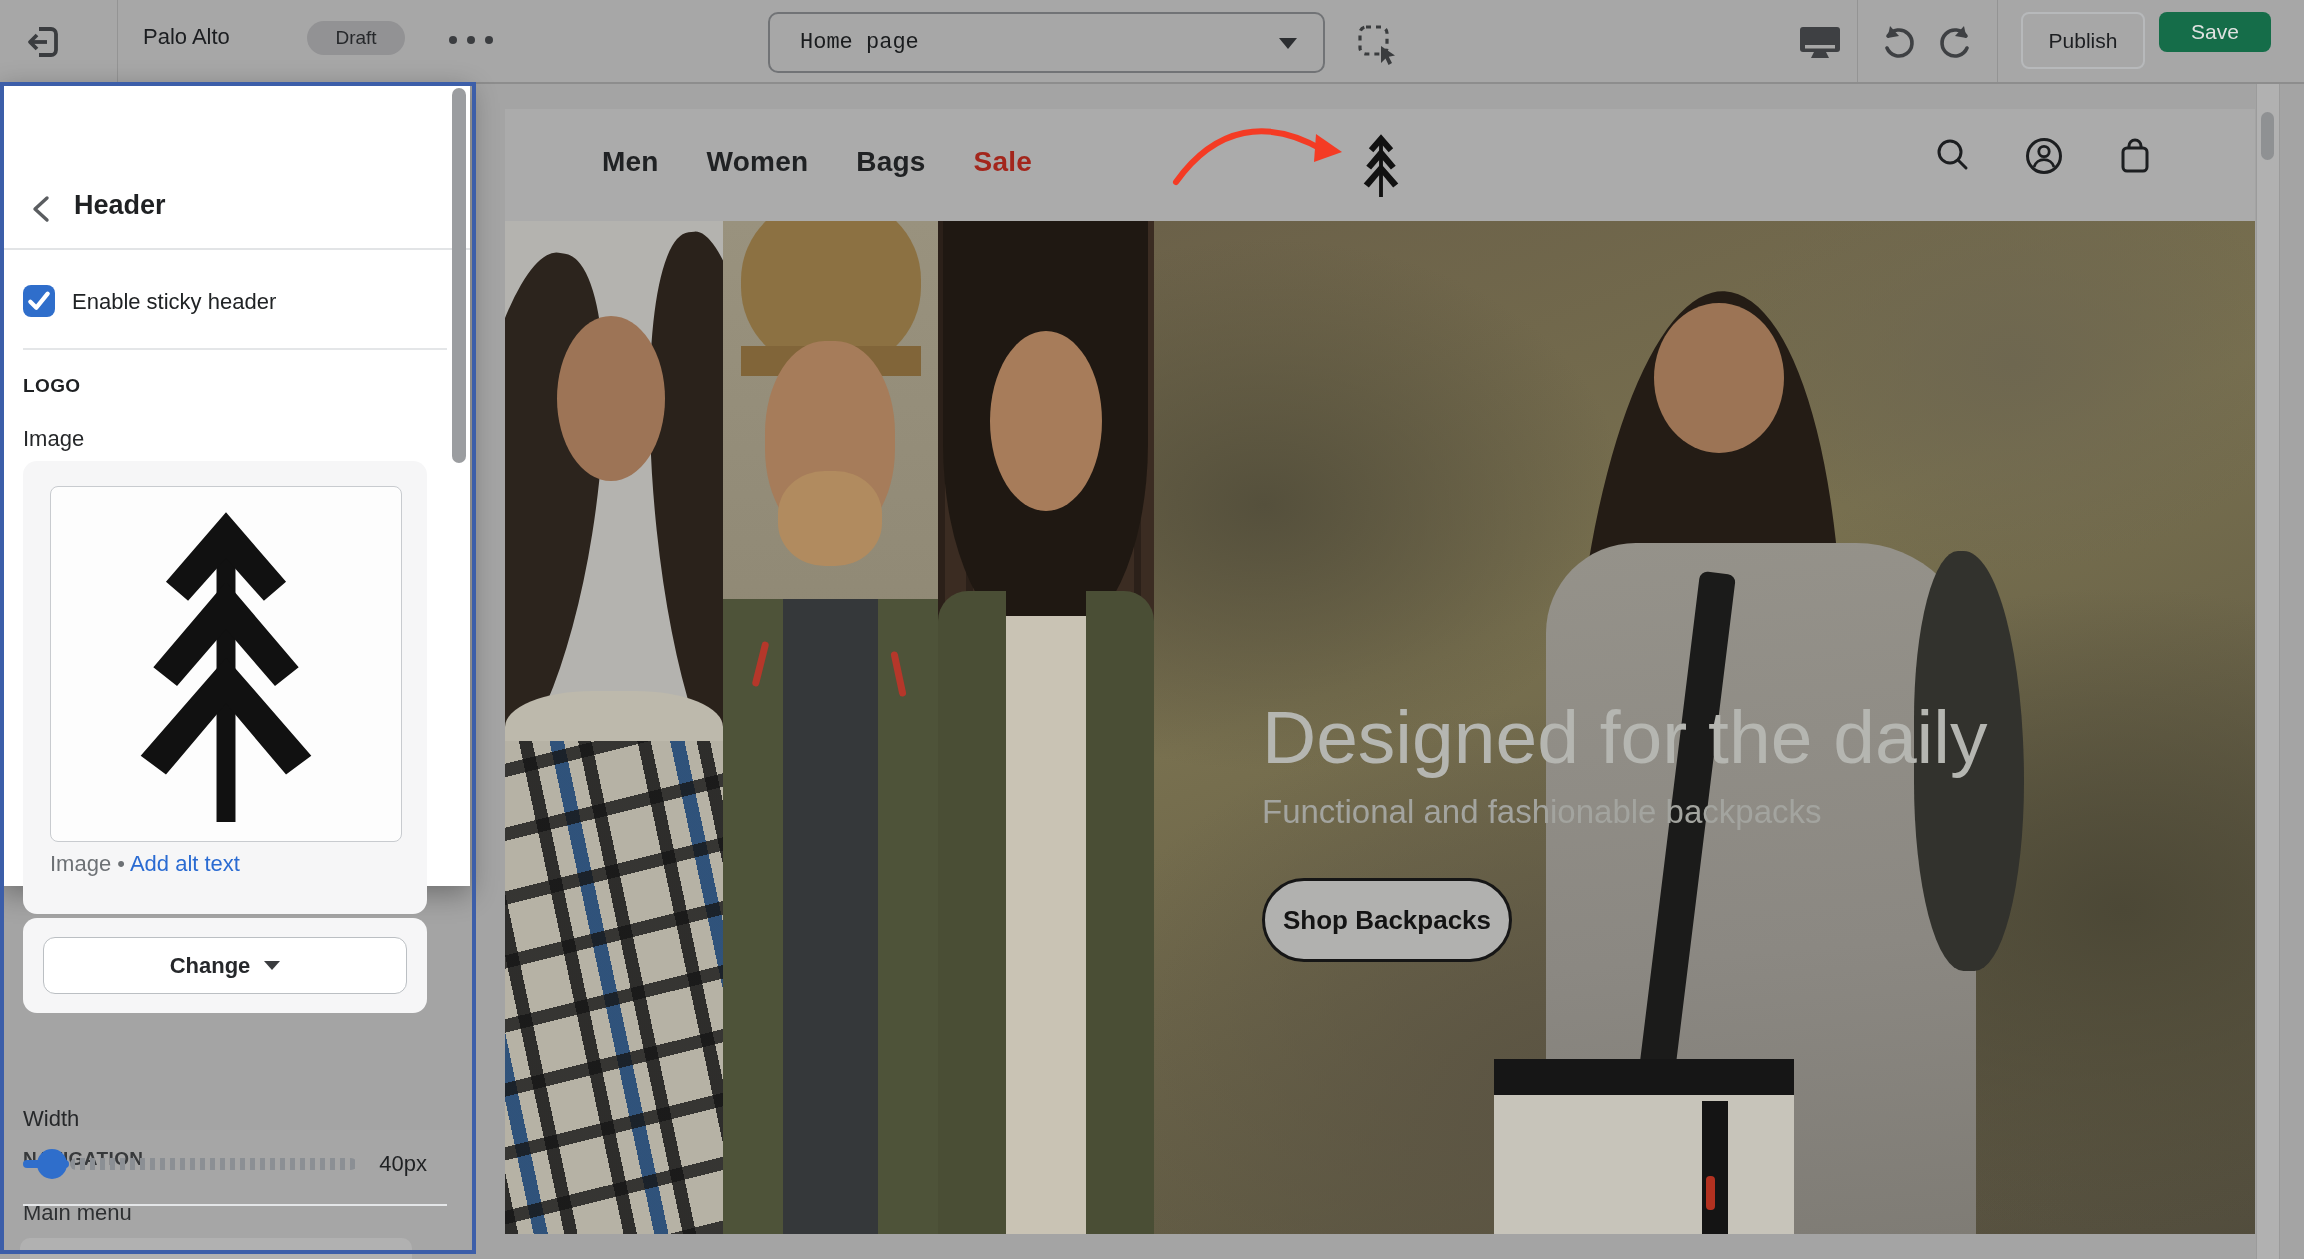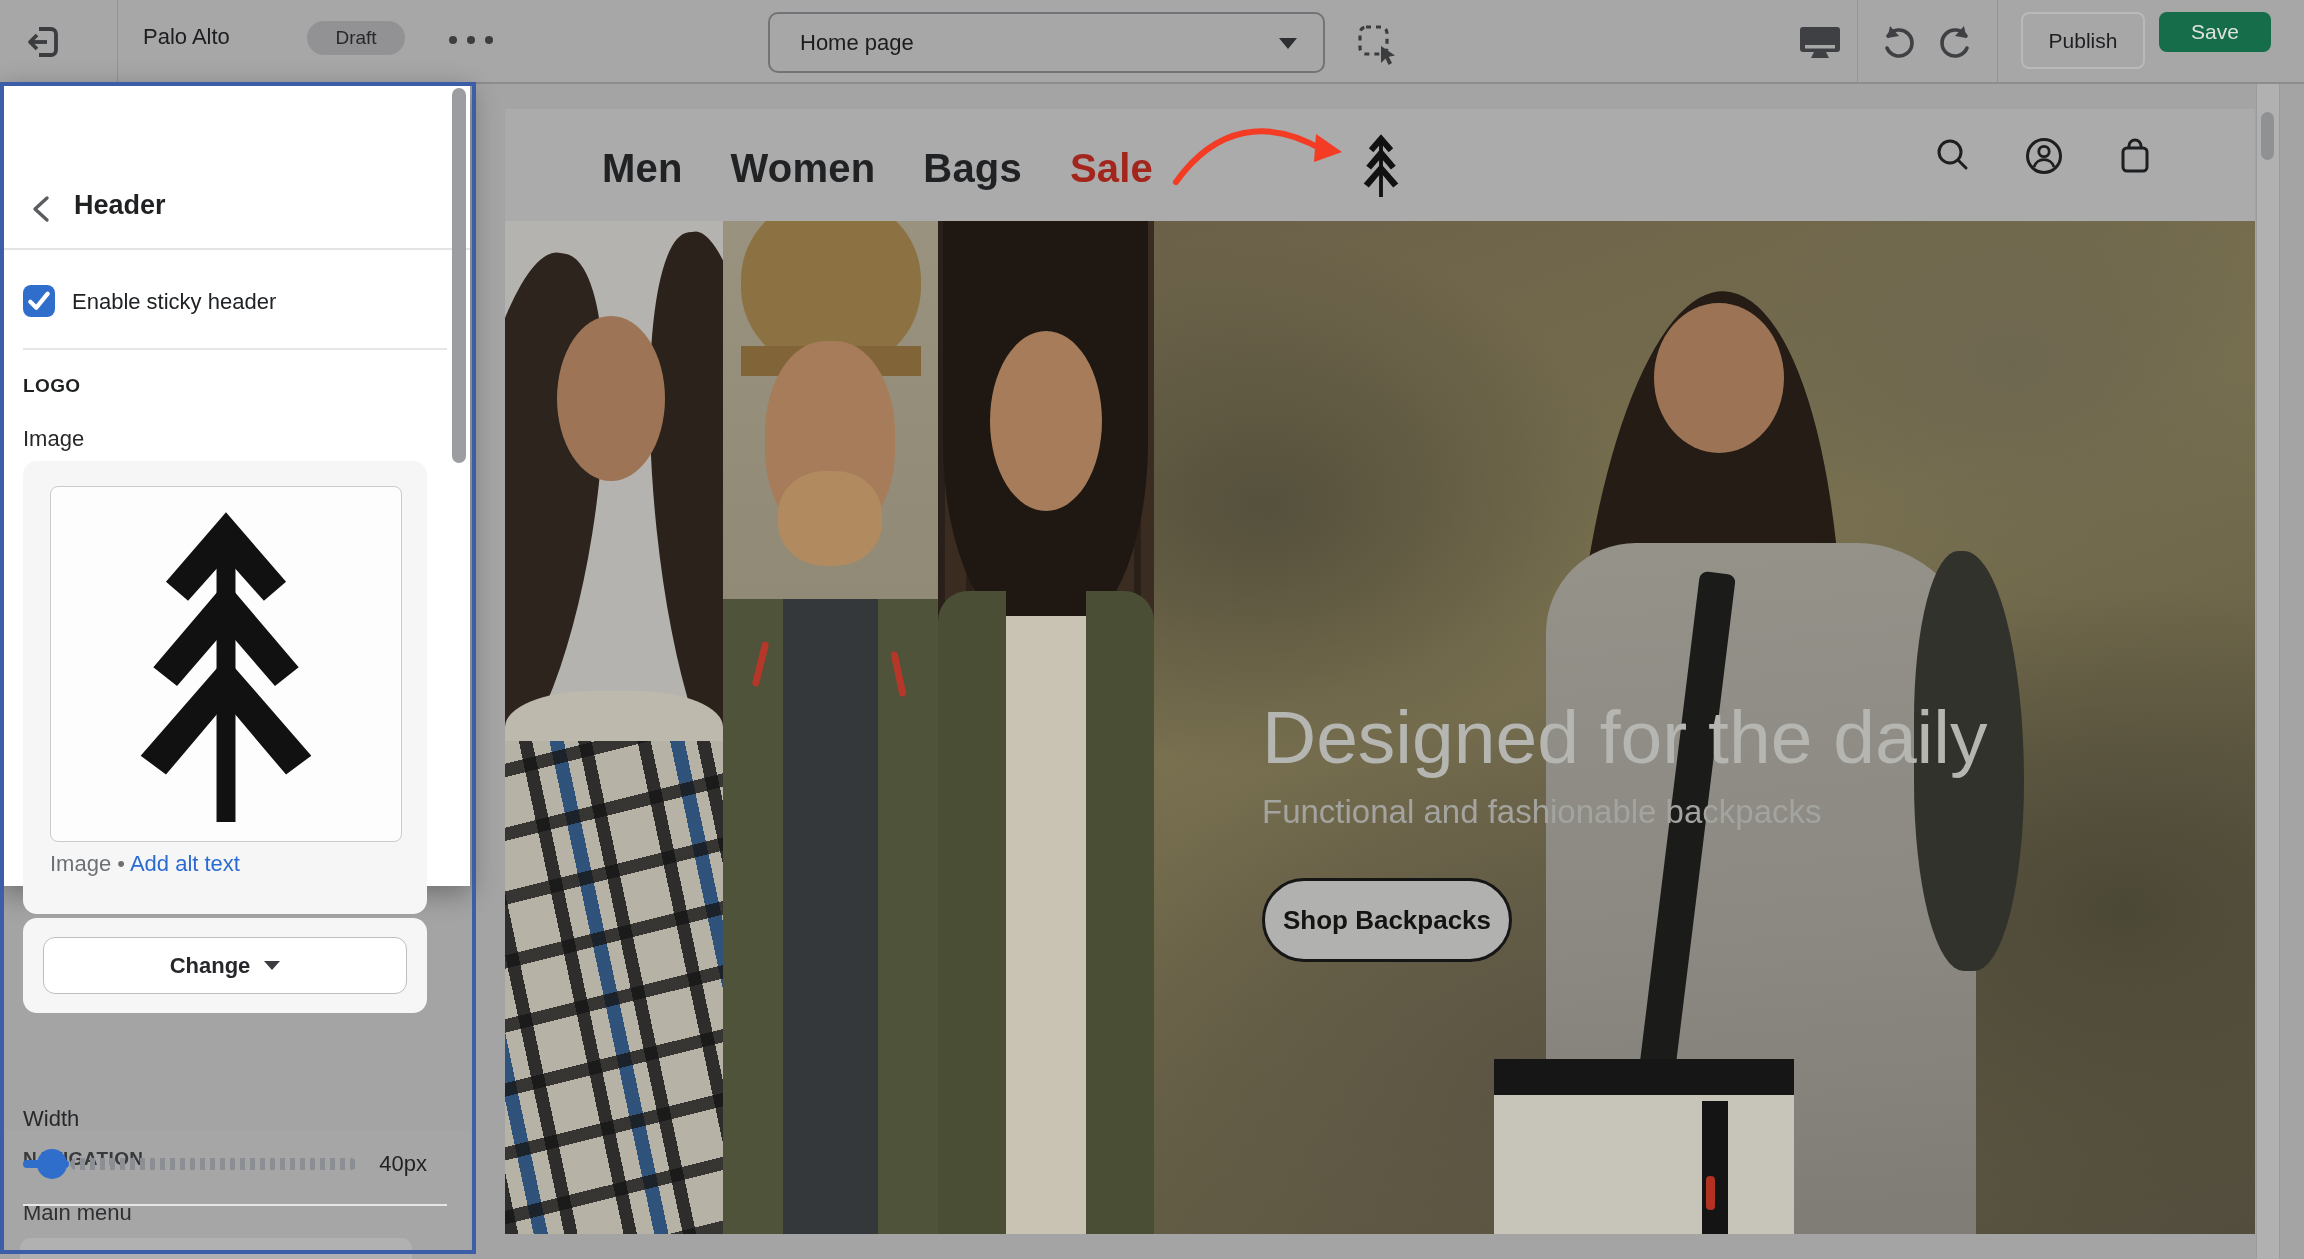--- a/index.html
+++ b/index.html
@@ -11,35 +11,35 @@
   .topbar{left:0;top:0;width:2304px;height:82px;background:#a7a7a7;
     border-bottom:2px solid #8d8d8d;z-index:6;}
   .tb-divider{top:0;width:1px;height:82px;background:#949494;}
   .tb-title{left:143px;top:24px;font-size:22px;font-weight:500;color:#1b1d20;}
   .tb-badge{left:307px;top:21px;width:98px;height:34px;background:#929294;border-radius:17px;
     display:flex;align-items:center;justify-content:center;font-size:19px;color:#26282b;}
   .tb-dots{left:449px;top:36px;display:flex;gap:10px;cursor:pointer;}
   .tb-dots span{width:8px;height:8px;border-radius:50%;background:#3b3d40;}
   .page-select{left:768px;top:12px;width:553px;height:57px;border:2px solid #717376;border-radius:10px;
     display:flex;align-items:center;cursor:pointer;}
-  .page-select .lbl{margin-left:30px;font-size:22px;color:#1a1c1e;}
+  .page-select .lbl{margin-left:30px;font-size:22px;color:#1a1c1e;font-family:Liberation Mono, monospace;}
   .caret-down{width:0;height:0;border-left:9px solid transparent;border-right:9px solid transparent;
     border-top:11px solid #2c2e31;}
   .page-select .caret-down{position:absolute;right:26px;top:24px;}
   .icon-btn{cursor:pointer;}
   .btn{border-radius:8px;display:flex;align-items:center;justify-content:center;
     font-size:21px;cursor:pointer;box-sizing:border-box;}
   .btn-publish{left:2021px;top:12px;width:124px;height:57px;border:2px solid #b7b9bb;color:#1d1f22;}
   .btn-save{left:2159px;top:12px;width:112px;height:40px;background:#156d49;color:#e0e2e1;}
 
   
   .backdrop{left:470px;top:82px;width:1834px;height:1177px;background:#a4a4a4;z-index:1;}
   .sf-header{left:505px;top:109px;width:1750px;height:112px;background:#ababab;z-index:2;}
   .sf-nav{position:absolute;left:97px;top:37px;display:flex;gap:48px;}
-  .sf-nav .navitem{font-size:40px;font-weight:700;color:#202224;letter-spacing:.2px;cursor:pointer;}
+  .sf-nav .navitem{font-size:28px;font-weight:700;color:#202224;letter-spacing:.2px;cursor:pointer;}
   .sf-nav .navitem.sale{color:#a3261c;}
   .sf-icons{position:absolute;right:100px;top:26px;display:flex;gap:50px;align-items:center;}
   .sf-logo{position:absolute;left:856px;top:24px;width:40px;height:64px;cursor:pointer;}
   .annot-arrow{left:1168px;top:110px;z-index:4;}
 
   
   .strip{top:221px;height:1013px;overflow:hidden;z-index:2;}
   .s1{left:505px;width:218px;background:#b4b3af;}
   .s1 .hairL{position:absolute;left:-45px;top:30px;width:135px;height:520px;background:#2c241d;
     border-radius:45% 55% 50% 50%;transform:rotate(9deg);}

